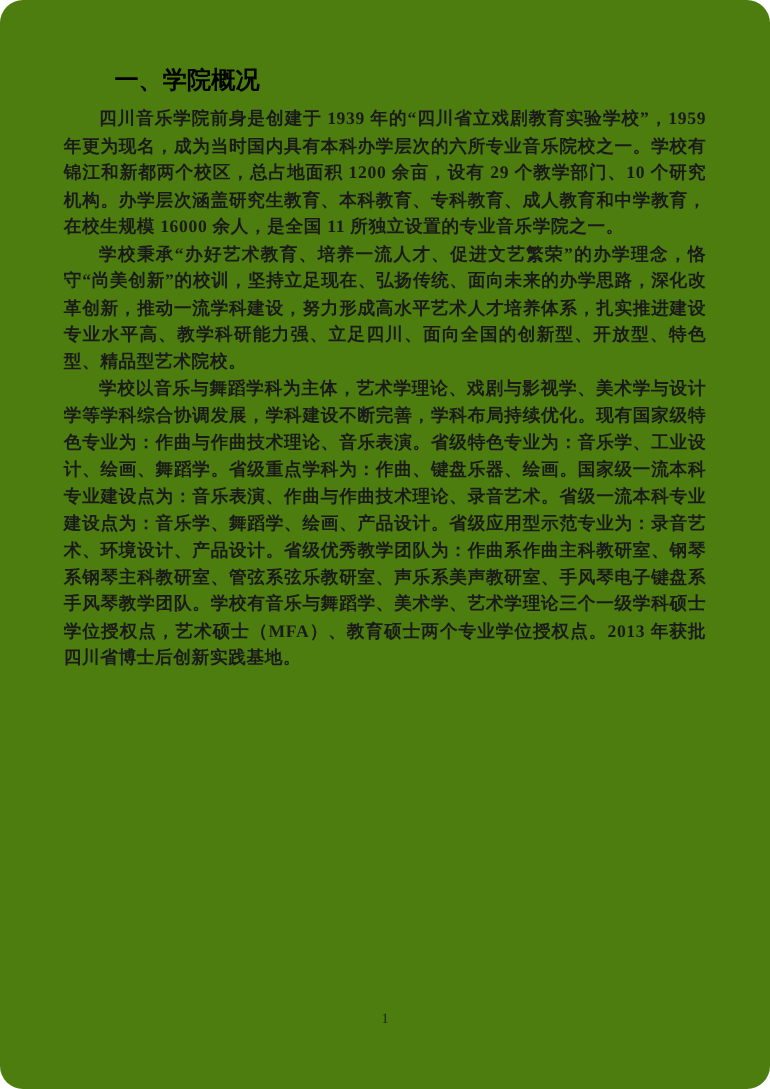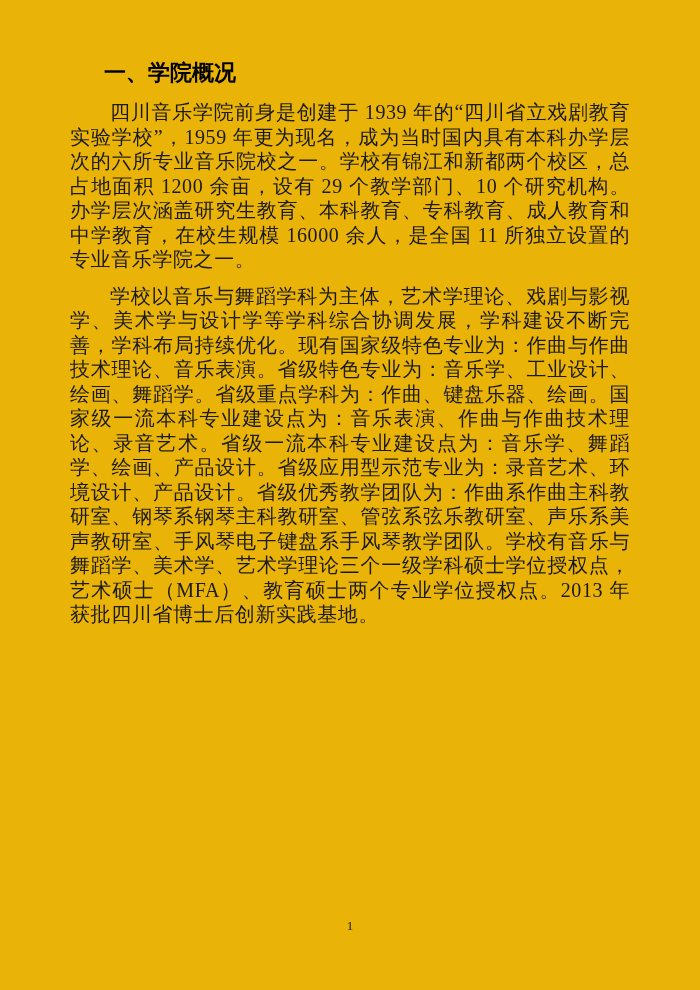--- a/index.html
+++ b/index.html
@@ -4,64 +4,67 @@
 <style>
   html, body {
     margin: 0;
     padding: 0;
     background: #ffffff;
   }
   .page {
     position: relative;
     width: 700px;
     height: 990px;
-    background: #eab308;
+    background: #4d7c0f;
     color: #000000;
     font-family: "Liberation Serif", "DejaVu Serif", serif;
     overflow: hidden;
     box-sizing: border-box;
+    border-radius: 21px;
   }
   .content {
     position: absolute;
     left: 58px;
     top: 58px;
     width: 584px;
   }
   .heading {
     margin: 0 0 9px 46px;
     font-family: "Liberation Sans", "DejaVu Sans", sans-serif;
     font-weight: bold;
     font-size: 22px;
     line-height: 30px;
     color: #000000;
   }
   .para {
-    margin: 12px;
-    font-size: 20px;
+    margin: 0;
+    font-size: 16px;
     line-height: 24.5px;
     letter-spacing: 0.6px;
     text-align: justify;
     text-indent: 2em;
     word-break: break-all;
     color: #1a1a1a;
+    font-weight: bold;
   }
   .page-number {
     position: absolute;
     top: 918px;
     left: 0;
     width: 700px;
     text-align: center;
     font-size: 13px;
     line-height: 16px;
     color: #222222;
   }
 </style>
 </head>
 <body>
 
 <div class="page">
   <div class="content">
     <h1 class="heading">一、学院概况</h1>
     <p class="para">四川音乐学院前身是创建于 1939 年的“四川省立戏剧教育实验学校”，1959 年更为现名，成为当时国内具有本科办学层次的六所专业音乐院校之一。学校有锦江和新都两个校区，总占地面积 1200 余亩，设有 29 个教学部门、10 个研究机构。办学层次涵盖研究生教育、本科教育、专科教育、成人教育和中学教育，在校生规模 16000 余人，是全国 11 所独立设置的专业音乐学院之一。</p>
+    <p class="para">学校秉承“办好艺术教育、培养一流人才、促进文艺繁荣”的办学理念，恪守“尚美创新”的校训，坚持立足现在、弘扬传统、面向未来的办学思路，深化改革创新，推动一流学科建设，努力形成高水平艺术人才培养体系，扎实推进建设专业水平高、教学科研能力强、立足四川、面向全国的创新型、开放型、特色型、精品型艺术院校。</p>
     <p class="para">学校以音乐与舞蹈学科为主体，艺术学理论、戏剧与影视学、美术学与设计学等学科综合协调发展，学科建设不断完善，学科布局持续优化。现有国家级特色专业为：作曲与作曲技术理论、音乐表演。省级特色专业为：音乐学、工业设计、绘画、舞蹈学。省级重点学科为：作曲、键盘乐器、绘画。国家级一流本科专业建设点为：音乐表演、作曲与作曲技术理论、录音艺术。省级一流本科专业建设点为：音乐学、舞蹈学、绘画、产品设计。省级应用型示范专业为：录音艺术、环境设计、产品设计。省级优秀教学团队为：作曲系作曲主科教研室、钢琴系钢琴主科教研室、管弦系弦乐教研室、声乐系美声教研室、手风琴电子键盘系手风琴教学团队。学校有音乐与舞蹈学、美术学、艺术学理论三个一级学科硕士学位授权点，艺术硕士（MFA）、教育硕士两个专业学位授权点。2013 年获批四川省博士后创新实践基地。</p>
   </div>
   <div class="page-number">1</div>
 </div>
 
 </body></html>

